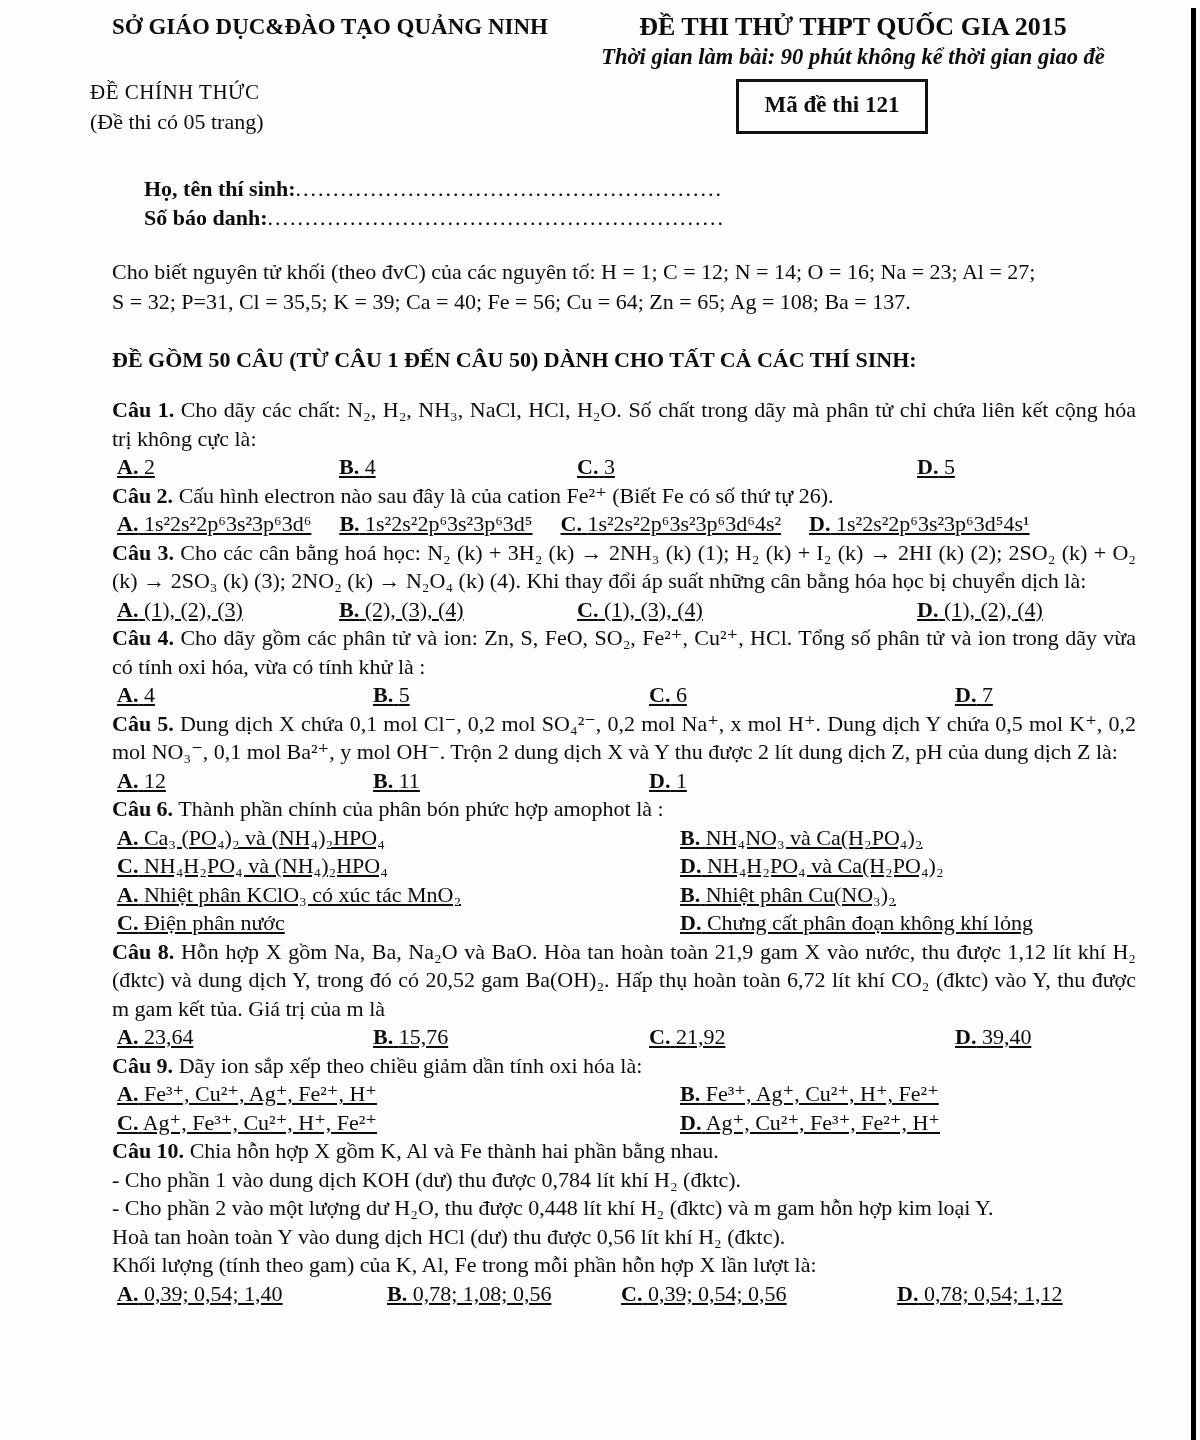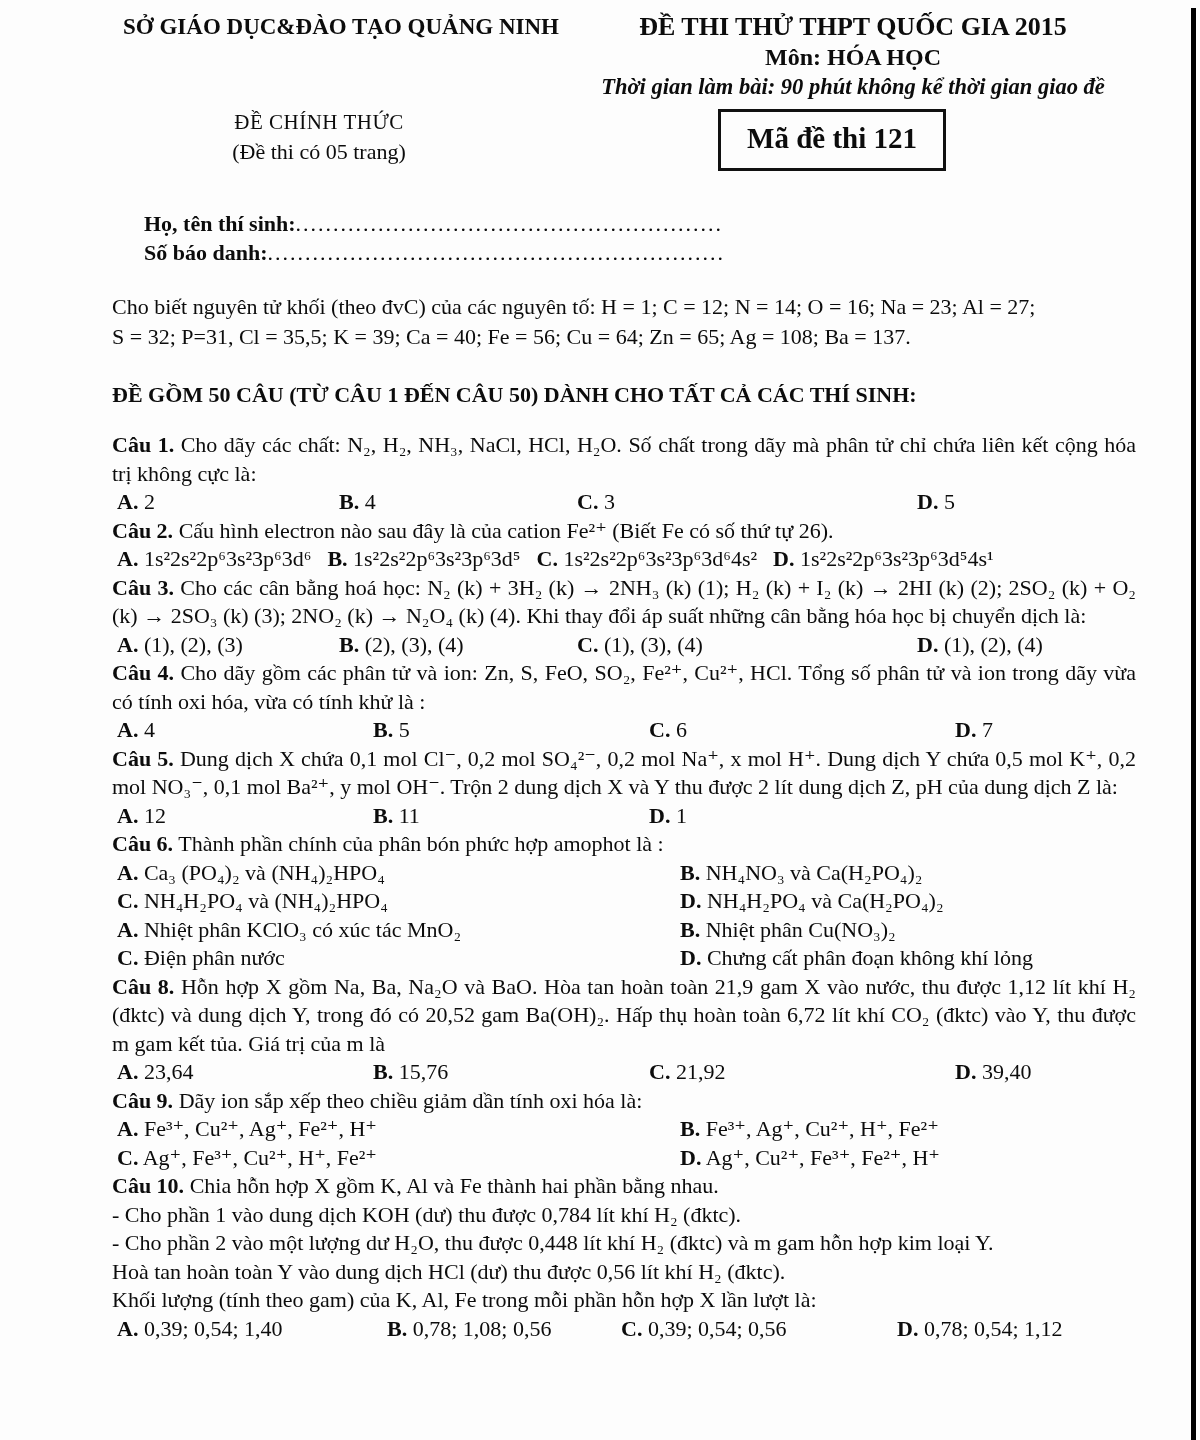--- a/index.html
+++ b/index.html
@@ -13,38 +13,38 @@
     position: relative;
     overflow: hidden;
   }
   .b { font-weight: bold; margin-top: 27px; }
   .u { text-decoration: underline; text-underline-offset: 4px; }
 
   .page { padding: 12px 64px 0 112px; }
 
   
   .hdr { display: flex; }
-  .hdr-left  { width: 458px; text-align: center; }
+  .hdr-left  { width: 458px; }
   .hdr-right { flex: 1; text-align: center; }
   .dept   { font-size: 23px; line-height: 30px; font-weight: bold; }
   .school { font-size: 23px; line-height: 30px; font-weight: bold; }
   .etitle { font-size: 26px; line-height: 30px; font-weight: bold; }
   .subj   { font-size: 24px; line-height: 30px; font-weight: bold; }
   .dur    { font-size: 22.5px; line-height: 30px; font-weight: bold; font-style: italic; }
 
   .hdr2 { display: flex; margin-top: 6px; align-items: flex-start; }
   .official-wrap { position: relative; left: -22px; line-height: 29px; }
   .official { font-size: 21px; letter-spacing: 0.5px; }
   .pagesnote { font-size: 22px; }
   .code-box {
     display: inline-block;
     border: 3px solid #111;
     padding: 10px 26px 13px;
     font-weight: bold;
-    font-size: 29px;
+    font-size: 23px;
     position: relative; left: -21px;
     margin-top: 1px;
     background: #fdfdfd;
   }
 
   
   .student { margin-top: 38px; margin-left: 32px; }
   .student-line { display: flex; width: 578px; white-space: nowrap; overflow: hidden; line-height: 29px; }
   .student-line .lbl { font-weight: bold; flex: 0 0 auto; }
   .dots { flex: 1 1 auto; overflow: hidden; letter-spacing: 2px; }
@@ -52,26 +52,26 @@
   
   .atomic { margin: 25px 0 0; line-height: 30px; }
 
   
   .section { margin: 28px 0 0; line-height: 29px; font-weight: bold; }
 
   
   #questions { margin-top: 22px; }
   .question { margin: 0; }
   .qline { margin: 0; line-height: 28.5px; text-align: justify; }
-  .opts { line-height: 28.5px; padding-left: 5px; }
+  .opts { line-height: 28.5px; padding-left: 5px; text-decoration: underline; }
   .opts.four  { display: grid; grid-template-columns: 222px 238px 340px auto; }
   .opts.fourb { display: grid; grid-template-columns: 256px 276px 306px auto; }
   .opts.fourc { display: grid; grid-template-columns: 270px 234px 276px auto; }
   .opts.two   { display: grid; grid-template-columns: 563px auto; }
-  .opts.inline{ display: flex; gap: 16px; }
+  .opts.inline{ display: flex; gap: 28px; }
   .opt { white-space: nowrap; }
 
   
   .scan-line-right {
     position: absolute;
     top: 8px; right: 4px;
     width: 5px; height: 1432px;
     background: #000;
   }
 </style>
@@ -79,21 +79,20 @@
 <body>
 
 <div class="page">
 
   <div class="hdr">
     <div class="hdr-left">
       <div class="dept">SỞ GIÁO DỤC&amp;ĐÀO TẠO QUẢNG NINH</div>
     </div>
     <div class="hdr-right">
       <div class="etitle">ĐỀ THI THỬ THPT QUỐC GIA 2015</div>
-      <div class="subj">Môn: HÓA HỌC</div>
       <div class="dur">Thời gian làm bài: 90 phút không kể thời gian giao đề</div>
     </div>
   </div>
 
   <div class="hdr2">
     <div class="hdr-left">
       <div class="official-wrap">
         <div class="official">ĐỀ CHÍNH THỨC</div>
         <div class="pagesnote">(Đề thi có 05 trang)</div>
       </div>

